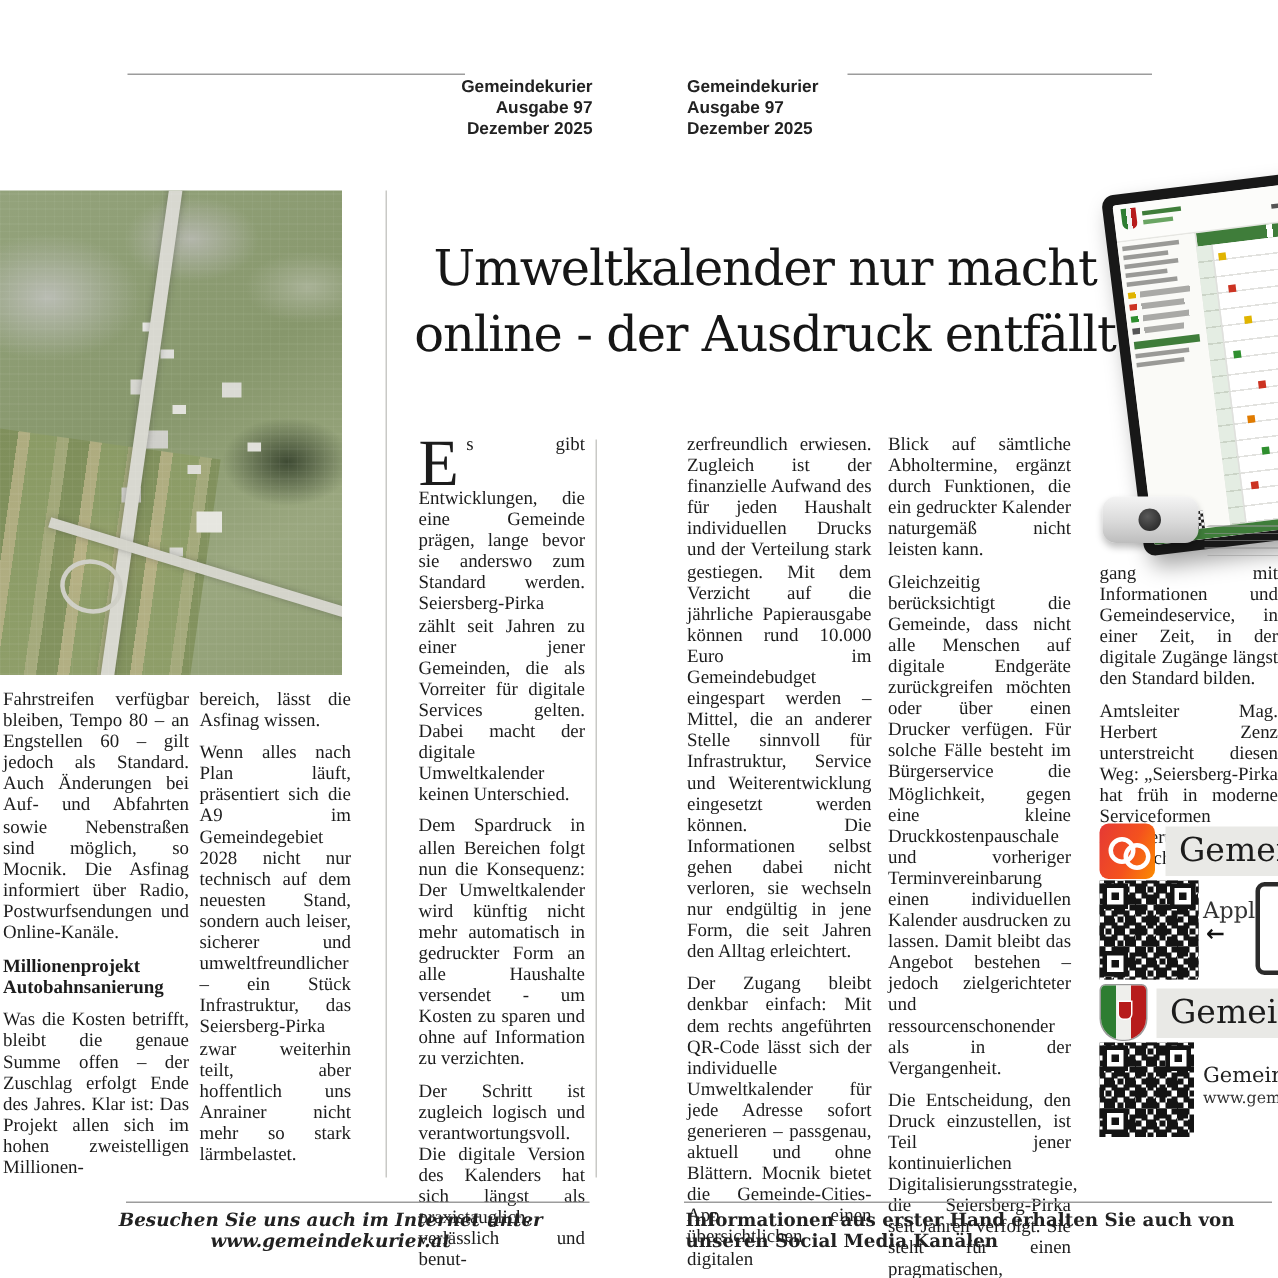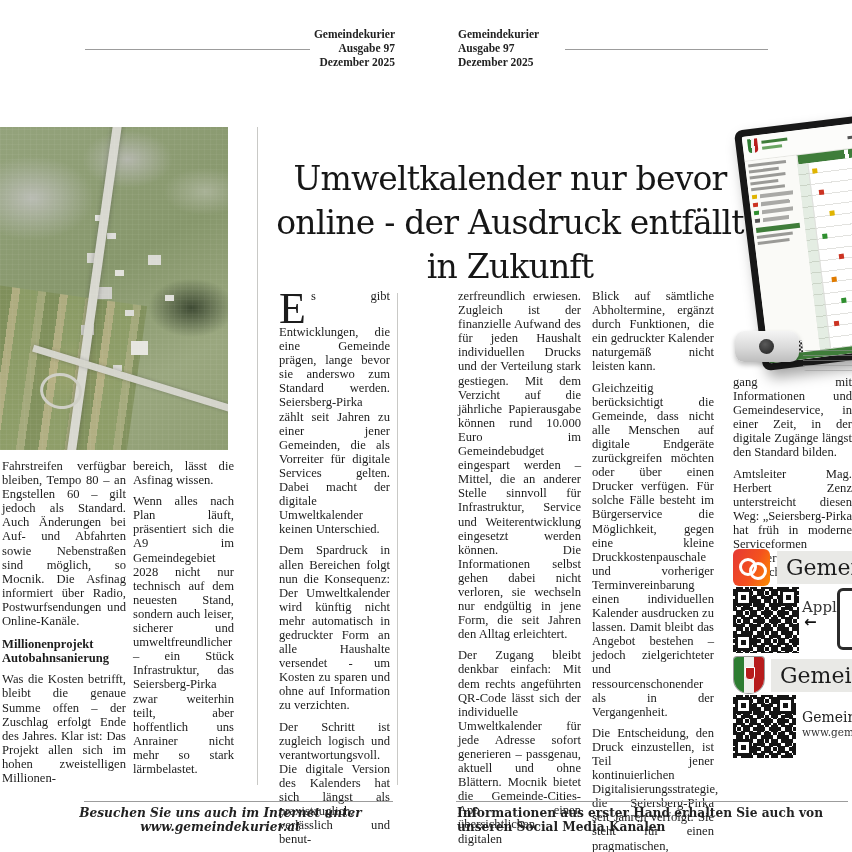--- a/index.html
+++ b/index.html
@@ -1,21 +1,21 @@
 <!DOCTYPE html>
 <html lang="de"><head>
 <meta charset="utf-8">
 <style>
   html,body{margin:0;padding:0;background:#fff;}
   .page{position:relative;width:852px;height:852px;background:#fff;overflow:hidden;
         font-family:"Liberation Serif",serif;color:#1b1b1b;}
   .abs{position:absolute;}
   .hline{height:1px;background:#9c9c9c;}
   .vline{width:1px;background:#c9c9c6;}
-  .pagehead{font-family:Liberation Serif, serif;font-weight:700;font-size:11.5px;line-height:1.22;color:#222;}
+  .pagehead{font-family:Liberation Sans, sans-serif;font-weight:700;font-size:11.5px;line-height:1.22;color:#222;margin-top:24px;}
   .bodytext{font-size:12.6px;line-height:1.12;text-align:justify;color:#1c1c1c;hyphens:auto;}
   .bodytext p{margin:0 0 7px 0;}
   .subhead{font-weight:700;}
   .kicker{font-family:"Liberation Sans",sans-serif;font-weight:700;font-size:18px;
           letter-spacing:-0.2px;text-align:center;color:#0e0e0e;}
   .headline{font-family:"DejaVu Serif",serif;font-size:33px;line-height:44px;text-align:center;
             color:#161616;letter-spacing:-0.8px;}
   .headline div{white-space:nowrap;}
   .dropcap{float:left;font-size:44px;line-height:33px;padding:3px 5px 0 0;font-family:"Liberation Serif",serif;}
   .footertext{font-family:"DejaVu Serif",serif;font-weight:700;font-size:12.2px;color:#222;}
@@ -137,23 +137,22 @@
     <p>Fahrstreifen verfügbar bleiben, Tempo 80 – an Engstellen 60 – gilt jedoch als Standard. Auch Änderungen bei Auf- und Abfahrten sowie Nebenstraßen sind möglich, so Mocnik. Die Asfinag informiert über Radio, Postwurfsendungen und Online-Kanäle.</p>
     <p class="subhead" style="margin-top:9px;">Millionenprojekt Autobahnsanierung</p>
     <p>Was die Kosten betrifft, bleibt die genaue Summe offen – der Zuschlag erfolgt Ende des Jahres. Klar ist: Das Projekt allen sich im hohen zweistelligen Millionen-</p>
   </div>
   <div class="abs bodytext" style="left:133px;top:459px;width:101px;">
     <p>bereich, lässt die Asfinag wissen.</p>
     <p>Wenn alles nach Plan läuft, präsentiert sich die A9 im Gemeindegebiet 2028 nicht nur technisch auf dem neuesten Stand, sondern auch leiser, sicherer und umweltfreundlicher – ein Stück Infrastruktur, das Seiersberg-Pirka zwar weiterhin teilt, aber hoffentlich uns Anrainer nicht mehr so stark lärmbelastet.</p>
   </div>
 
   <div class="abs headline" style="left:252px;top:157px;width:516px;">
-    <div>Umweltkalender nur bevor</div>
+    <div>Umweltkalender nur macht</div>
     <div>online - der Ausdruck entfällt</div>
-    <div>in Zukunft</div>
   </div>
 
   <div class="abs bodytext" style="left:279px;top:289px;width:111px;">
     <p><span class="dropcap">E</span><span>s gibt Entwicklungen, die eine Gemeinde prägen, lange bevor sie anderswo zum Standard werden. Seiersberg-Pirka zählt seit Jahren zu einer jener Gemeinden, die als Vorreiter für digitale Services gelten. Dabei macht der digitale Umweltkalender keinen Unterschied.</span></p>
     <p>Dem Spardruck in allen Bereichen folgt nun die Konsequenz: Der Umweltkalender wird künftig nicht mehr automatisch in gedruckter Form an alle Haushalte versendet - um Kosten zu sparen und ohne auf Information zu verzichten.</p>
     <p>Der Schritt ist zugleich logisch und verantwortungsvoll. Die digitale Version des Kalenders hat sich längst als praxistauglich, verlässlich und benut-</p>
   </div>
   <div class="abs bodytext" style="left:458px;top:289px;width:123px;">
     <p>zerfreundlich erwiesen. Zugleich ist der finanzielle Aufwand des für jeden Haushalt individuellen Drucks und der Verteilung stark gestiegen. Mit dem Verzicht auf die jährliche Papierausgabe können rund 10.000 Euro im Gemeindebudget eingespart werden – Mittel, die an anderer Stelle sinnvoll für Infrastruktur, Service und Weiterentwicklung eingesetzt werden können. Die Informationen selbst gehen dabei nicht verloren, sie wechseln nur endgültig in jene Form, die seit Jahren den Alltag erleichtert.</p>
     <p>Der Zugang bleibt denkbar einfach: Mit dem rechts angeführten QR-Code lässt sich der individuelle Umweltkalender für jede Adresse sofort generieren – passgenau, aktuell und ohne Blättern. Mocnik bietet die Gemeinde-Cities-App einen übersichtlichen digitalen</p>

